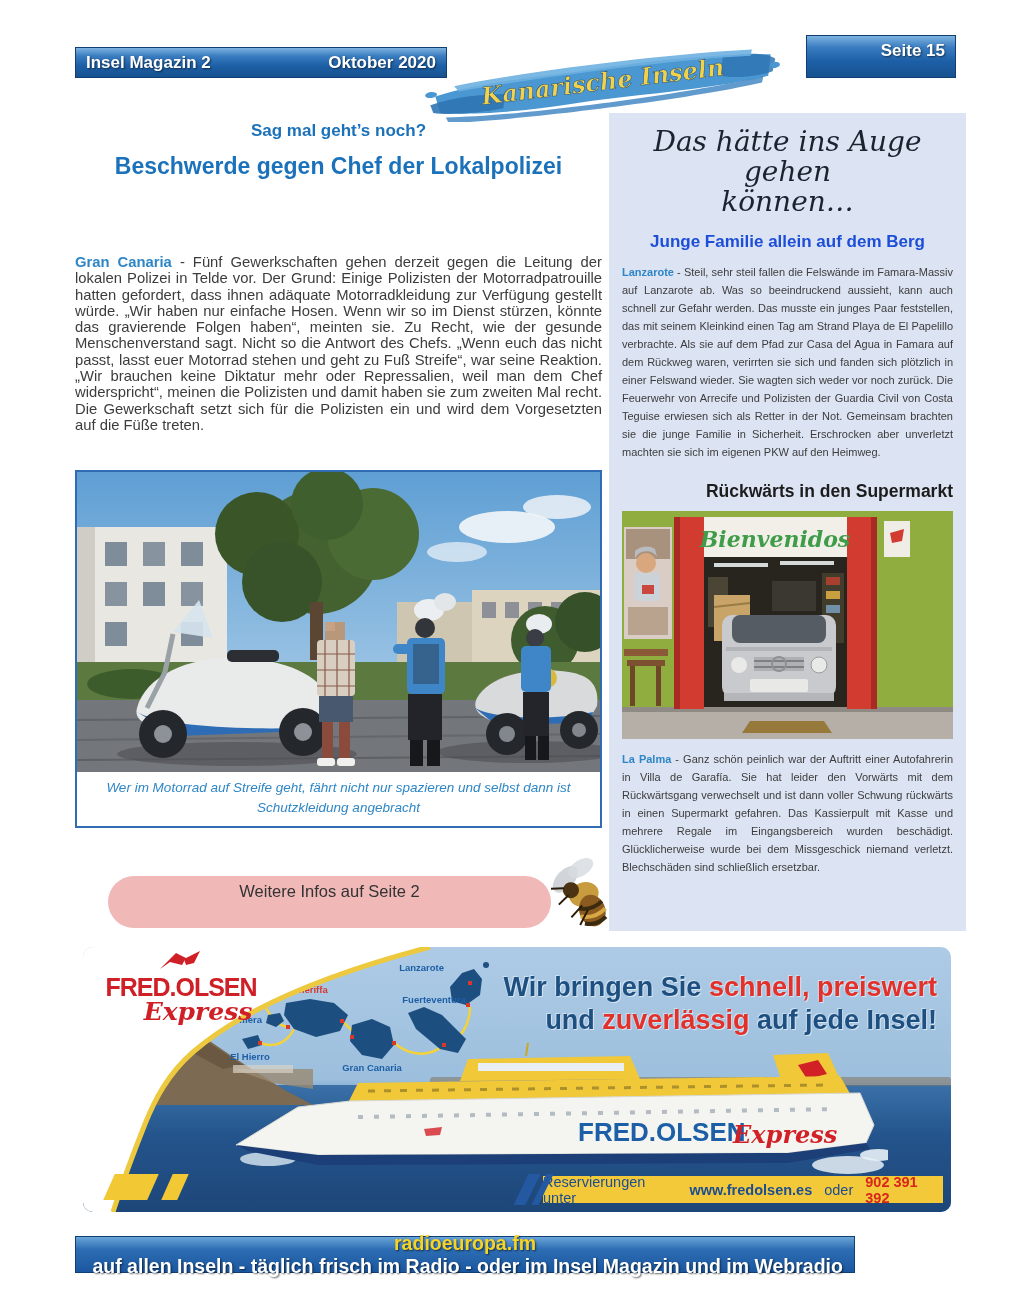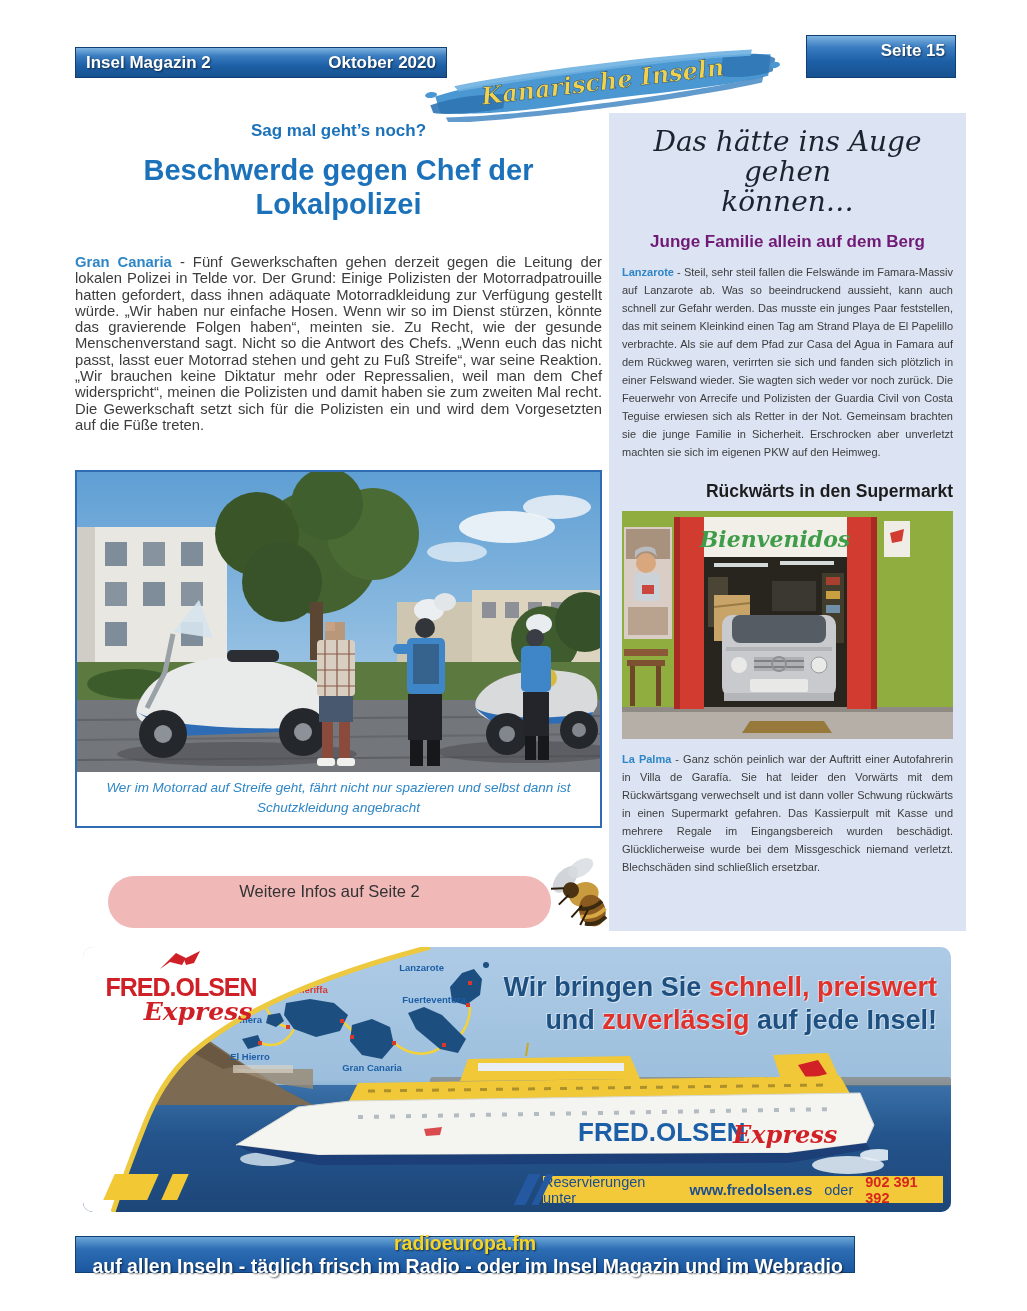--- a/index.html
+++ b/index.html
@@ -9,35 +9,35 @@
   
   .hbar{background:linear-gradient(180deg,#7db3e0 0%,#3a7cc0 28%,#1d5fa6 62%,#17528f 100%);
         border:1px solid #123f73;color:#fff;font-weight:bold;font-size:17px;line-height:29px;
         text-shadow:1px 1px 2px rgba(0,0,0,.55);box-sizing:border-box;padding:0 10px;}
   .hbar-left{left:75px;top:47px;width:372px;height:31px;display:flex;justify-content:space-between;}
   .hbar-right{left:806px;top:35px;width:150px;height:43px;text-align:right;}
   .brush{left:425px;top:40px;width:356px;height:82px;}
   
   .kicker{left:75px;top:121px;width:527px;text-align:center;color:#1b72ba;font-weight:bold;font-size:17px;}
   .headline{left:75px;top:153px;width:527px;text-align:center;color:#1b72ba;font-weight:bold;
-            font-size:29px;line-height:1.18;}
+            font-size:23px;line-height:1.18;}
   .body-l{left:75px;top:254px;width:527px;font-size:14.8px;line-height:16.3px;text-align:justify;}
   .lead{color:#2e86c6;font-weight:bold;}
   .photo-frame{left:75px;top:470px;width:527px;border:2px solid #2f6cb3;background:#fff;box-sizing:border-box;}
   .photo-police{display:block;width:523px;height:300px;}
   .photo-cap{padding:6px 4px 9px;color:#2e86c6;font-style:italic;font-size:13.5px;text-align:center;line-height:1.45;}
   .pink-banner{left:108px;top:876px;width:443px;height:52px;border-radius:27px;background:#f1b8b8;
                box-sizing:border-box;padding:6px 22px 0;font-size:16.5px;color:#333;}
   .pink-banner .l2{text-align:center;}
   .bee{left:551px;top:853px;width:62px;height:84px;}
   
   .rpanel{left:609px;top:113px;width:357px;height:818px;background:#dce3f2;box-sizing:border-box;padding:8px 13px;}
   .r-title{font-family:"DejaVu Serif", serif;font-style:italic;font-size:28px;color:#1a2430;
            text-align:center;line-height:1.08;margin-top:6px;}
-  .r-sub{font-weight:bold;font-size:17px;color:#701a75;text-align:center;margin-top:14px;}
+  .r-sub{font-weight:bold;font-size:17px;color:#1d4ed8;text-align:center;margin-top:14px;}
   .r-body{font-size:11px;line-height:18px;text-align:justify;margin-top:11px;}
   .r-head2{font-weight:bold;font-size:17.5px;color:#1c1c1c;text-align:right;margin-top:20px;}
   .photo-market{display:block;width:331px;height:228px;margin:9px auto 0;}
   
   .ad{left:75px;top:943px;width:880px;height:272px;background:#fff;}
   .ad-photo{position:absolute;left:8px;top:4px;right:4px;bottom:3px;border-radius:10px;overflow:hidden;
             background:linear-gradient(180deg,#aecbe6 0%,#9cbfdd 50%,#8fb4d6 52%);}
   .sea{position:absolute;left:0;right:0;top:138px;bottom:0;background:linear-gradient(180deg,#3a71a8 0%,#24548c 40%,#1d4678 100%);}
   .horizon-land{position:absolute;left:40%;right:0;top:130px;height:9px;background:rgba(130,115,95,.55);border-radius:3px;}
   .cliff{position:absolute;left:0;top:62px;width:230px;height:96px;}

